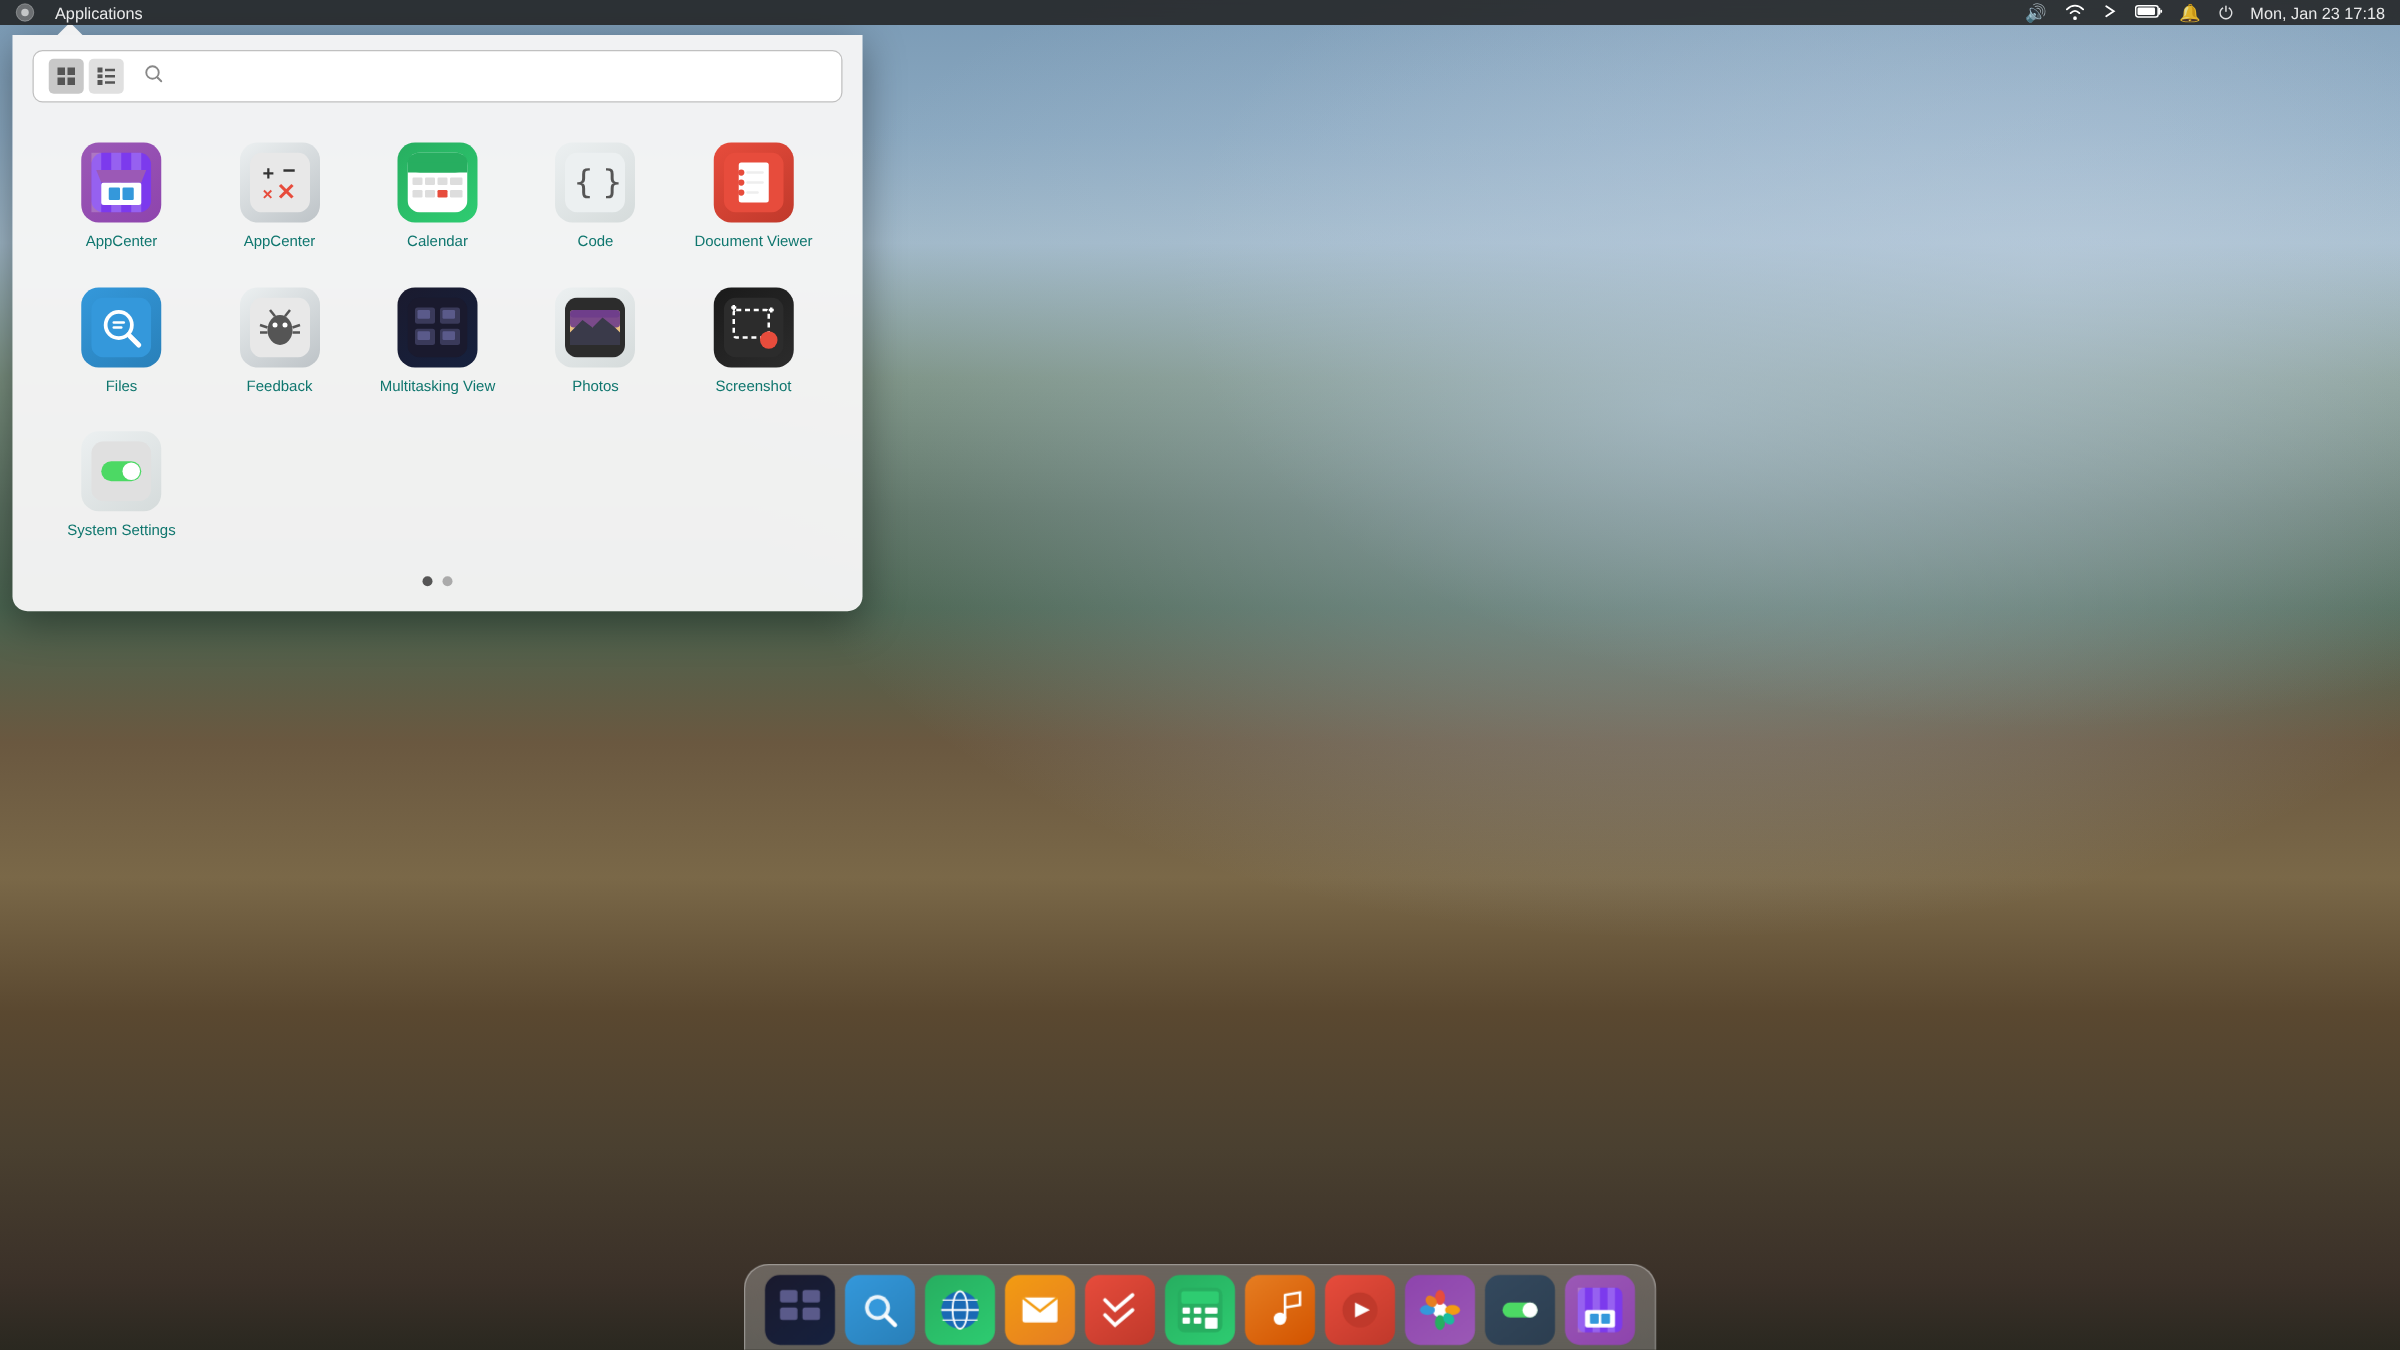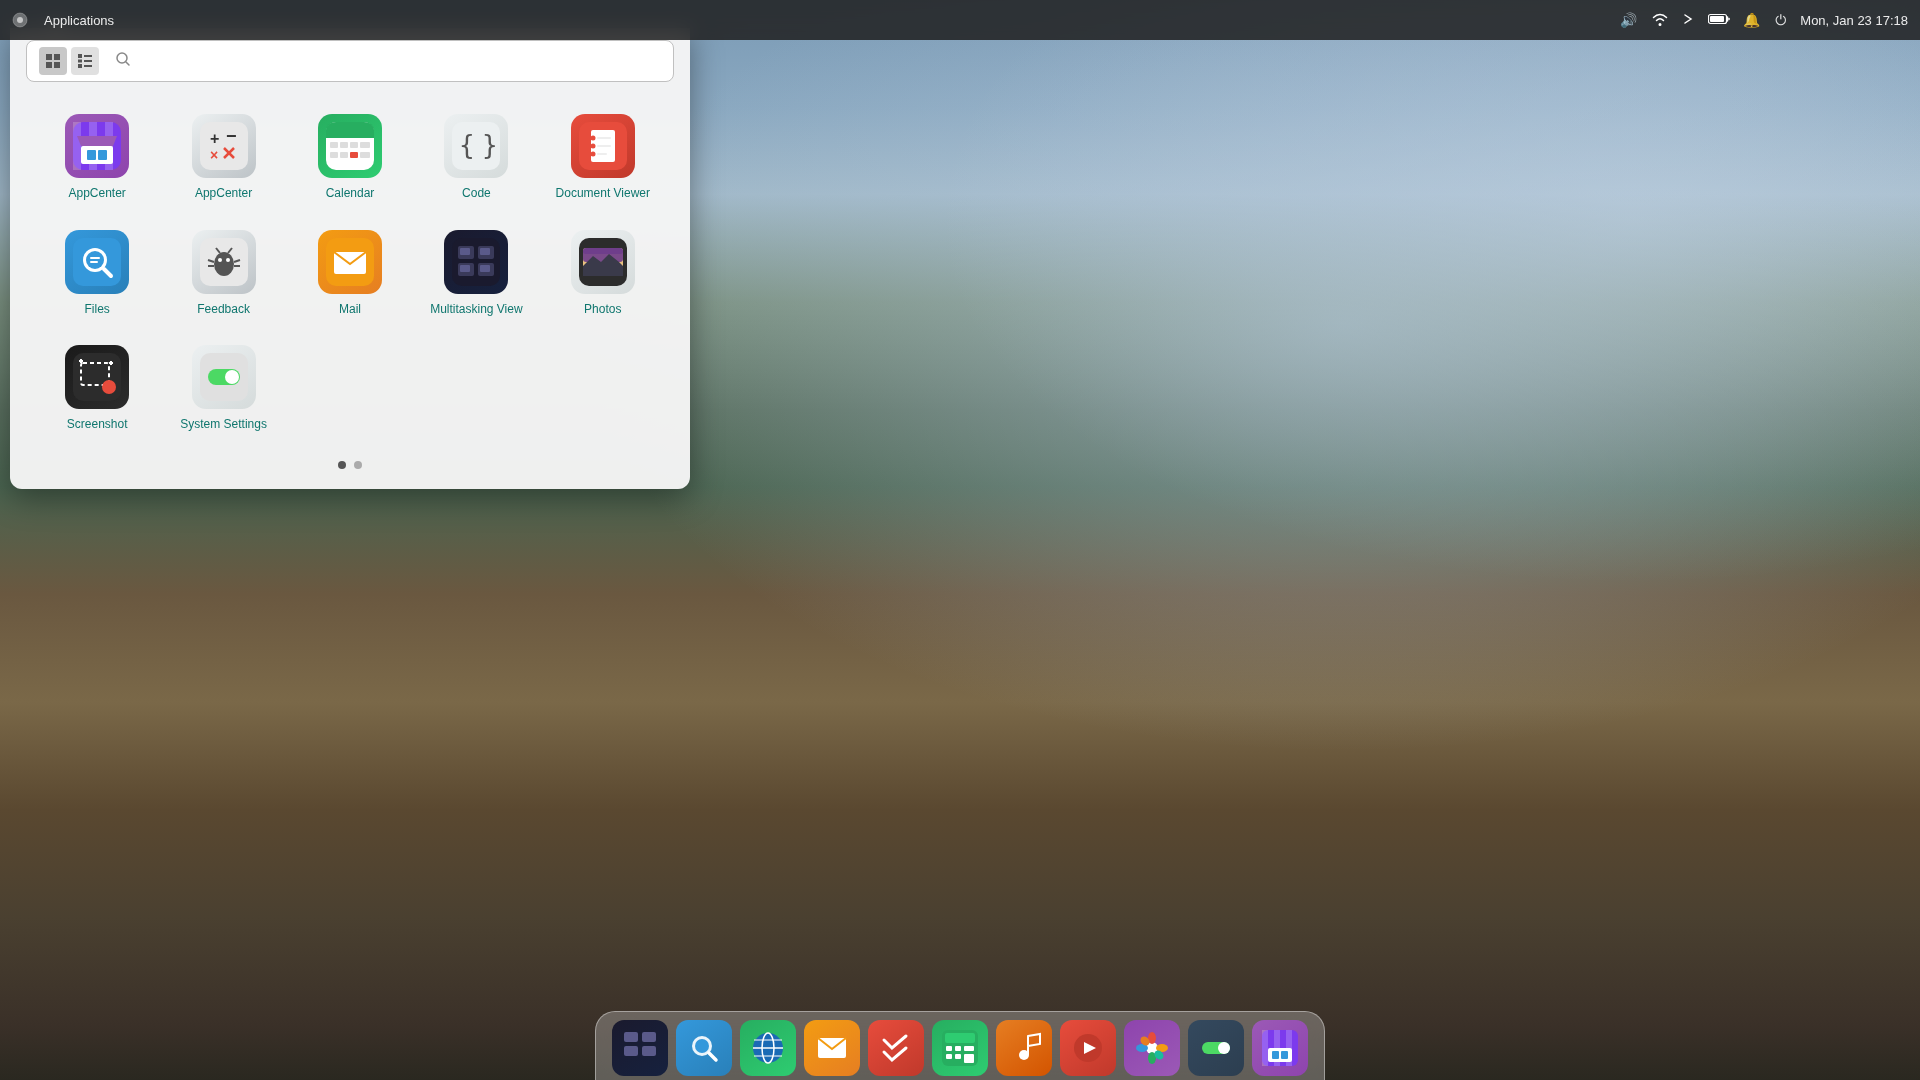--- a/index.html
+++ b/index.html
@@ -53,21 +53,21 @@
           #3a3028 95%,
           #2a2820 100%
         );
     }
 
     
     #menubar {
       position: absolute;
       top: 0;
       width: 100%;
-      height: 40px;
+      height: 20px;
       background: rgba(30,30,30,0.85);
       display: flex;
       align-items: center;
       justify-content: space-between;
       padding: 0 12px;
       z-index: 100;
       backdrop-filter: blur(10px);
     }
 
     #menubar-left {
@@ -534,32 +534,20 @@
 
           <line x1="14" y1="24" x2="8" y2="22" stroke="#555" stroke-width="2"></line>
           <line x1="14" y1="28" x2="8" y2="28" stroke="#555" stroke-width="2"></line>
           <line x1="34" y1="24" x2="40" y2="22" stroke="#555" stroke-width="2"></line>
           <line x1="34" y1="28" x2="40" y2="28" stroke="#555" stroke-width="2"></line>
         </svg>
       </div>
       <span class="app-label">Feedback</span>
     </div>
 
-    <div class="app-item">
-      <div class="app-icon icon-mail">
-        <svg width="48" height="48" viewBox="0 0 48 48">
-          <rect width="48" height="48" rx="10" fill="#f39c12"></rect>
-
-          <rect x="8" y="14" width="32" height="22" rx="2" fill="white"></rect>
-
-          <path d="M8 14 L24 26 L40 14" stroke="#f39c12" stroke-width="2" fill="none"></path>
-        </svg>
-      </div>
-      <span class="app-label">Mail</span>
-    </div>
 
     <div class="app-item">
       <div class="app-icon icon-multitasking">
         <svg width="48" height="48" viewBox="0 0 48 48">
           <rect width="48" height="48" rx="10" fill="#1a1a2e"></rect>
 
           <rect x="6" y="8" width="16" height="13" rx="2" fill="#3a3a5a"></rect>
           <rect x="26" y="8" width="16" height="13" rx="2" fill="#3a3a5a"></rect>
           <rect x="6" y="25" width="16" height="13" rx="2" fill="#3a3a5a"></rect>
           <rect x="26" y="25" width="16" height="13" rx="2" fill="#3a3a5a"></rect>

